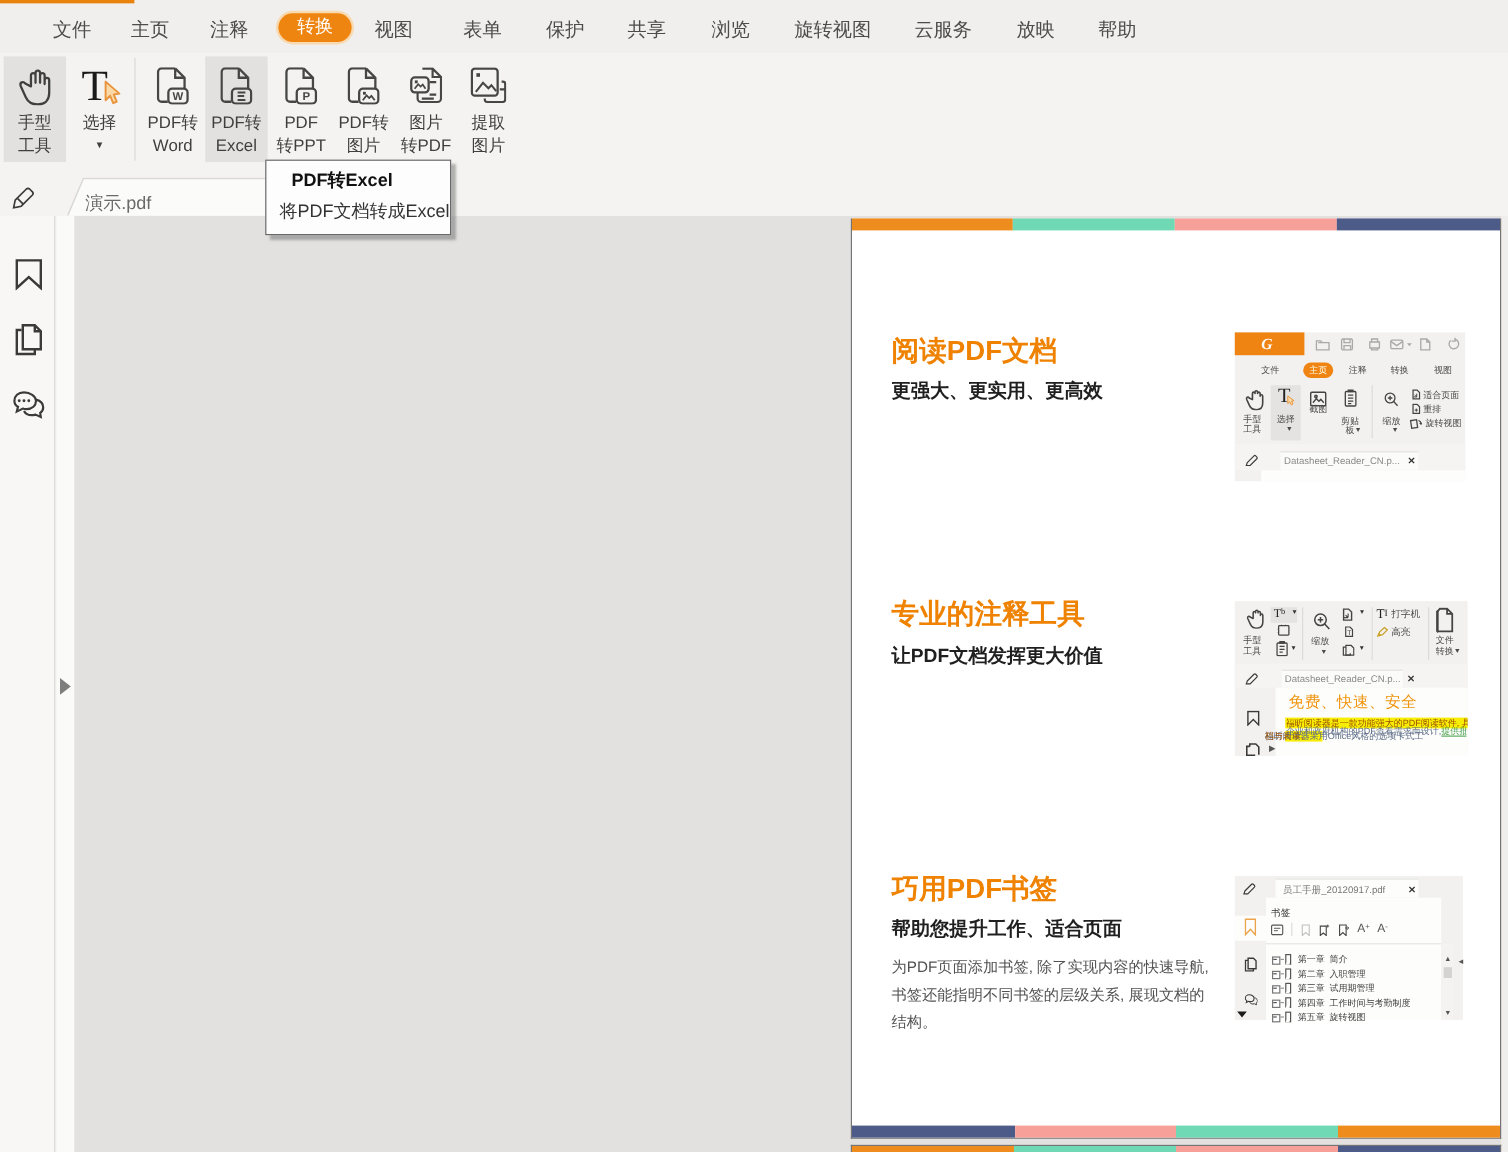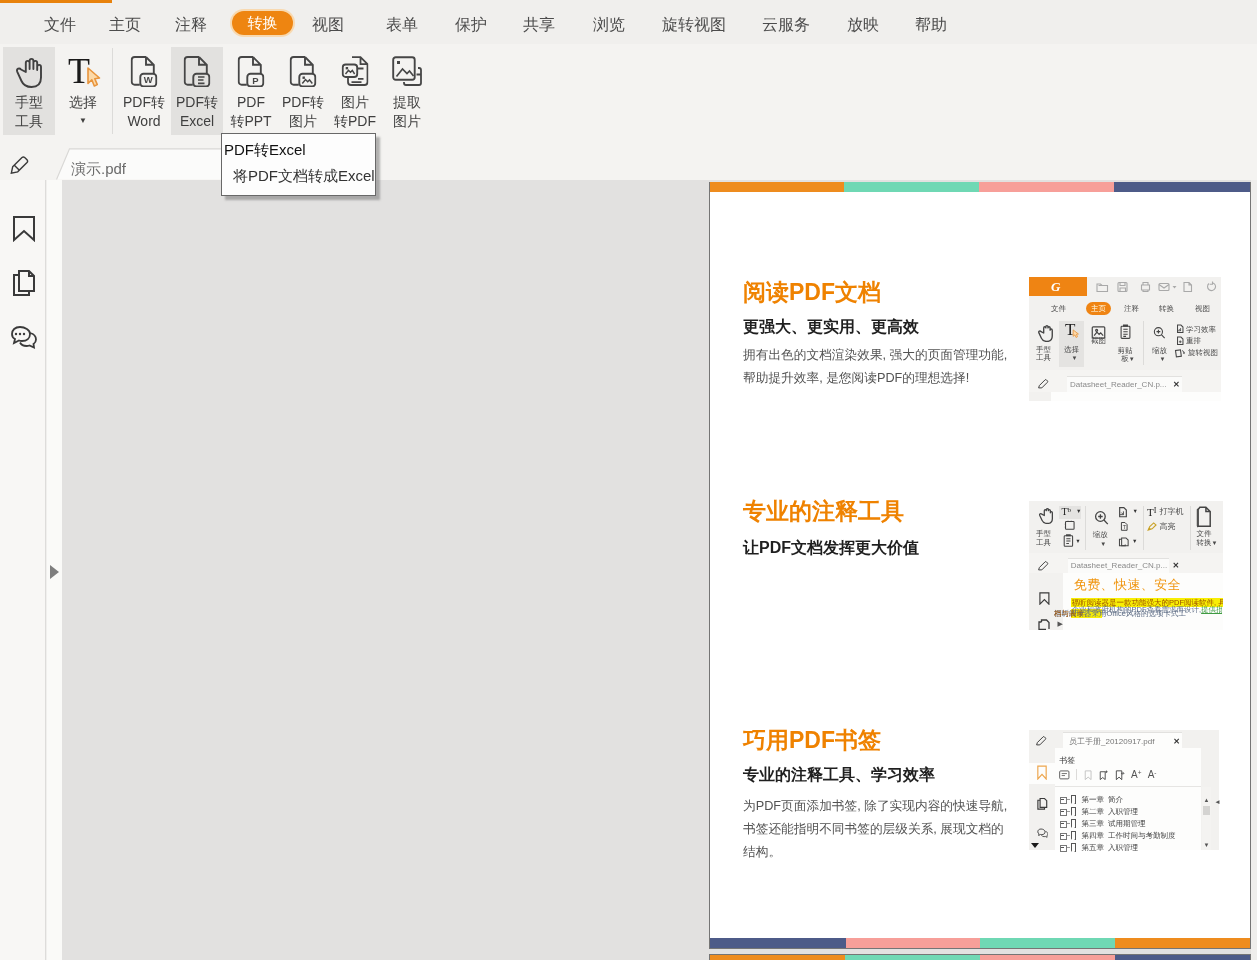--- a/index.html
+++ b/index.html
@@ -45,21 +45,21 @@
 .sec-h { position:absolute; left:33px; font-size:23px; font-weight:bold; color:#ef8200; line-height:28px; }
 .sec-s { position:absolute; left:33px; font-size:16px; font-weight:bold; color:#1f1f1f; line-height:20px; }
 .sec-b { position:absolute; left:33px; font-size:12.7px; color:#525252; line-height:23px; white-space:nowrap; }
 .nw { display:inline-block; width:7px; overflow:hidden; vertical-align:top; }
 
 
 #page2 { left:709px; top:954px; width:542px; height:6px; background:#fff; border:1px solid #757575; border-bottom:none; }
 
 
 #tooltip { left:221px; top:133px; width:155px; height:63px; background:#fdfdfd; border:1px solid #686868; box-shadow:4px 4px 2px rgba(110,110,110,.5); z-index:50; }
-#tooltip .t1 { position:absolute; left:2px; top:7px; font-size:15px; font-weight:normal; color:#111; }
+#tooltip .t1 { position:absolute; left:21px; top:7px; font-size:15px; font-weight:bold; color:#111; }
 #tooltip .t2 { position:absolute; left:11px; top:33px; font-size:15px; color:#333; }
 
 
 .mini { position:absolute; font-family:"Liberation Sans",sans-serif; }
 .mini * { position:absolute; }
 .m7 { font-size:7.5px; color:#4a4a4a; line-height:8.5px; text-align:center; white-space:nowrap; }
 .mtree .trow { position:absolute; left:0; height:12.1px; width:140px; }
 .mtree .trow:before { content:""; position:absolute; left:0; top:1.5px; width:5.5px; height:5.5px; border:1px solid #777; background:#fff; }
 .mtree .trow:after { content:""; position:absolute; left:1.5px; top:4px; width:2.8px; height:1px; background:#555; box-shadow:6px 0 0 #999; }
 .mtree .trow b { position:absolute; left:11px; top:0; width:5.5px; height:8.5px; border:1.2px solid #555; }
@@ -215,27 +215,26 @@
 
 <div id="page1" class="abs">
   <div class="cbar" id="bartop">
     <i style="left:0;width:134px;background:#ee8c1e"></i>
     <i style="left:134px;width:135px;background:#6fd8b4"></i>
     <i style="left:269px;width:135px;background:#f79f99"></i>
     <i style="left:404px;width:136px;background:#4d5b88"></i>
   </div>
   <div class="sec-h" style="top:96px">阅读PDF文档</div>
   <div class="sec-s" style="top:135px">更强大、更实用、更高效</div>
-  <div class="sec-b" style="top:162px">拥有出色的文档渲染效果, 强大的页面管理功能,<br>帮助提升效率, 是您阅读PDF的理想选择!</div>
 
   <div class="sec-h" style="top:315px">专业的注释工具</div>
   <div class="sec-s" style="top:356px">让PDF文档发挥更大价值</div>
 
   <div class="sec-h" style="top:544px">巧用PDF书签</div>
-  <div class="sec-s" style="top:583px">专业的注释工具、学习效率</div>
+  <div class="sec-s" style="top:583px">帮助您提升工作、适合页面</div>
   <div class="sec-b" style="top:613px">为PDF页面添加书签, 除了实现内容的快速导航,<br>书签还能指明不同书签的层级关系, 展现文档的<br>结构。</div>
 
   <div class="cbar" id="barbot">
     <i style="left:0;width:136px;background:#4d5b88"></i>
     <i style="left:136px;width:134px;background:#f79f99"></i>
     <i style="left:270px;width:135px;background:#6fd8b4"></i>
     <i style="left:405px;width:135px;background:#ee8c1e"></i>
   </div>
 
   <div class="mini" id="mini1" style="left:319px;top:95px;width:192px;height:124px;background:#f2f1ef">
@@ -284,21 +283,21 @@
     <div class="mvsep" style="left:113.8px;top:44.3px;height:44px"></div>
     <svg style="left:123.7px;top:48.9px" width="13" height="14" viewBox="0 0 24 25" fill="none" stroke="#444" stroke-width="2">
         <circle cx="10" cy="10" r="7.5"></circle>
         <path d="M15.5 15.5 l6 6.5 M6.5 10 h7 M10 6.5 v7"></path>
       </svg>
     <div class="m7" style="left:122px;top:69.5px;width:17px">缩放<br><span style="font-size:6px">▼</span></div>
     <svg style="left:146.6px;top:47.3px" width="8.5" height="9.5" viewBox="0 0 12 14" fill="none" stroke="#444" stroke-width="1.5">
         <path d="M2 1.5 h5 l3 3 v8 h-8 z"></path>
         <path d="M4 7.5 l2.5 2.5 M6.5 10 v-4 M6.5 10 h-4" stroke-width="1.2"></path>
       </svg>
-    <div class="m7" style="left:157px;top:48.5px">学习效率</div>
+    <div class="m7" style="left:157px;top:48.5px">适合页面</div>
     <svg style="left:146.6px;top:58.8px" width="8.5" height="9.5" viewBox="0 0 12 14" fill="none" stroke="#444" stroke-width="1.5">
         <path d="M2 1.5 h5 l3 3 v8 h-8 z"></path>
         <path d="M4 8.5 h4 M6 6.5 v4" stroke-width="1.2"></path>
       </svg>
     <div class="m7" style="left:157px;top:60px">重排</div>
     <svg style="left:145px;top:71px" width="11" height="10" viewBox="0 0 15 14" fill="none" stroke="#444" stroke-width="1.5">
         <path d="M2.5 3 h7 v9 h-7 z" transform="rotate(-8 6 7.5)"></path>
         <path d="M11 3.5 a4 4 0 0 1 3 4.2 l-1.6-1.2 M14 7.7 l1-1.6" stroke-width="1.2"></path>
       </svg>
     <div class="m7" style="left:159px;top:72px">旋转视图</div>
@@ -454,21 +453,21 @@
       <div class="trow" style="top:24.2px">
           <b></b>
           <span>第三章  试用期管理</span>
         </div>
       <div class="trow" style="top:36.3px">
           <b></b>
           <span>第四章  工作时间与考勤制度</span>
         </div>
       <div class="trow" style="top:48.4px">
           <b></b>
-          <span>第五章  入职管理</span>
+          <span>第五章  旋转视图</span>
         </div>
     </div>
 
     <div style="left:173.1px;top:56.9px;width:9px;height:63.1px;background:#f4f3f1"></div>
     <div style="left:174.5px;top:67px;font-size:6px;color:#555">▲</div>
     <div style="left:174.3px;top:75.6px;width:6.5px;height:9.1px;background:#d4d3d1"></div>
     <div style="left:174.5px;top:111.6px;font-size:6px;color:#555">▼</div>
     <div style="left:185.2px;top:67.8px;font-size:6.5px;color:#555">◄</div>
   </div>
 </div>

